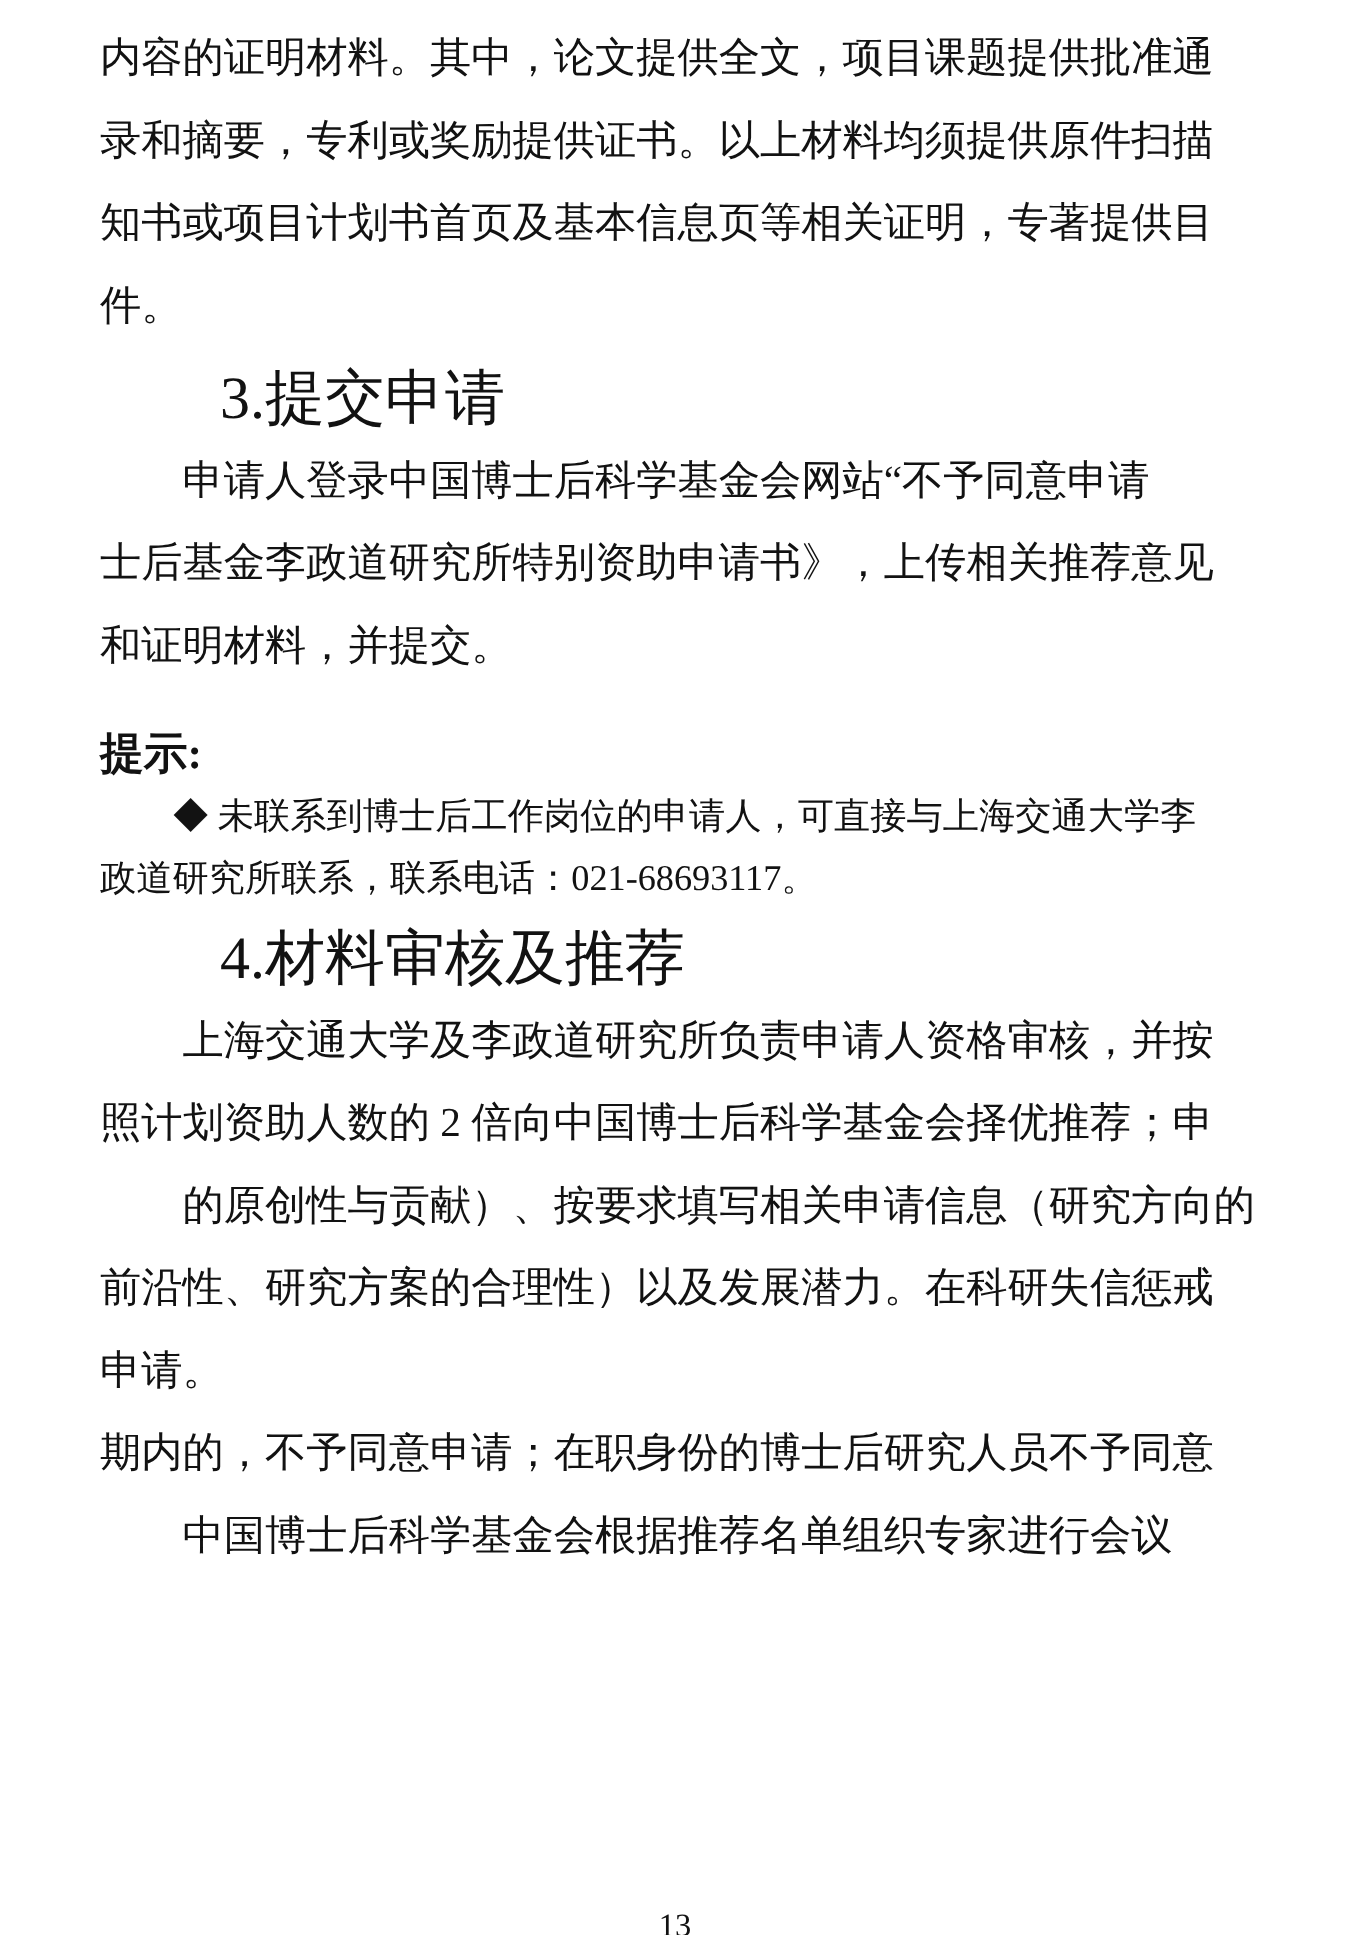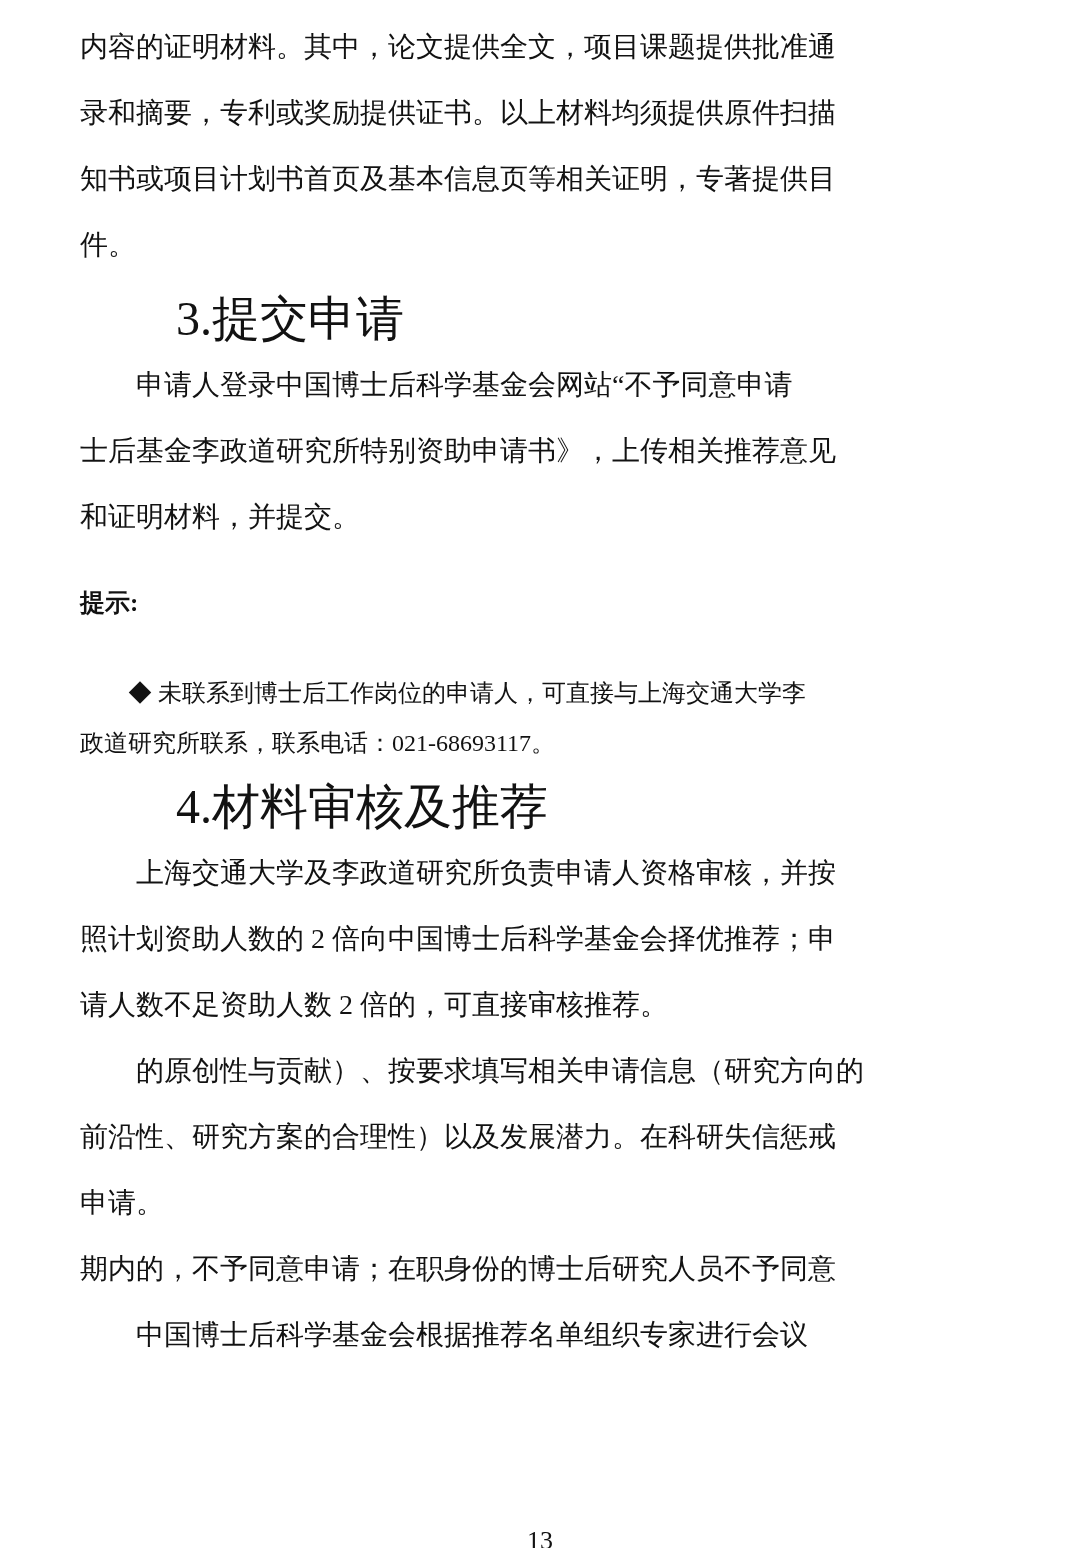--- a/index.html
+++ b/index.html
@@ -10,39 +10,39 @@
     font-family: "Liberation Serif", serif;
     overflow: hidden;
     position: relative;
   }
   .doc {
     position: absolute;
     left: 0; top: 0; right: 0; bottom: 0;
     padding: 14px 80px 0 80px;
   }
   .para .line { white-space: nowrap; }
-  .body-para { font-size: 28px; line-height: 66px; }
+  .body-para { font-size: 33px; line-height: 66px; }
   .indent-first .line:first-child { text-indent: 2em; }
   .heading {
     font-size: 48px;
     line-height: 66px;
     font-weight: normal;
     text-indent: 2em;
     white-space: nowrap;
   }
   .heading-3 { margin-top: 8px; }
   .heading-4 { margin-top: 6px; }
   .tip-label {
     margin-top: 28px;
-    font-size: 25px;
+    font-size: 35px;
     font-weight: bold;
     line-height: 50px;
     white-space: nowrap;
   }
-  .tip-para { font-size: 24px; line-height: 50px; margin-top: 40px; }
+  .tip-para { font-size: 29px; line-height: 50px; }
   .page-number {
     position: absolute;
     top: 1526px;
     left: 0;
     width: 1080px;
     text-align: center;
     font-size: 26px;
     line-height: 30px;
     color: #121212;
   }
@@ -72,21 +72,20 @@
   <div class="para tip-para indent-first">
       <div class="line">◆ 未联系到博士后工作岗位的申请人，可直接与上海交通大学李</div>
       <div class="line">政道研究所联系，联系电话：021-68693117。</div>
     </div>
 
   <div class="heading heading-4">4.材料审核及推荐</div>
 
   <div class="para body-para indent-first">
       <div class="line">上海交通大学及李政道研究所负责申请人资格审核，并按</div>
       <div class="line">照计划资助人数的 2 倍向中国博士后科学基金会择优推荐；申</div>
-      <div class="line">请人数不足资助人数 2 倍的，可直接审核推荐。</div>
     </div>
 
   <div class="para body-para indent-first">
       <div class="line">的原创性与贡献）、按要求填写相关申请信息（研究方向的</div>
       <div class="line">前沿性、研究方案的合理性）以及发展潜力。在科研失信惩戒</div>
       <div class="line">申请。</div>
       <div class="line">期内的，不予同意申请；在职身份的博士后研究人员不予同意</div>
     </div>
 
   <div class="para body-para indent-first">

